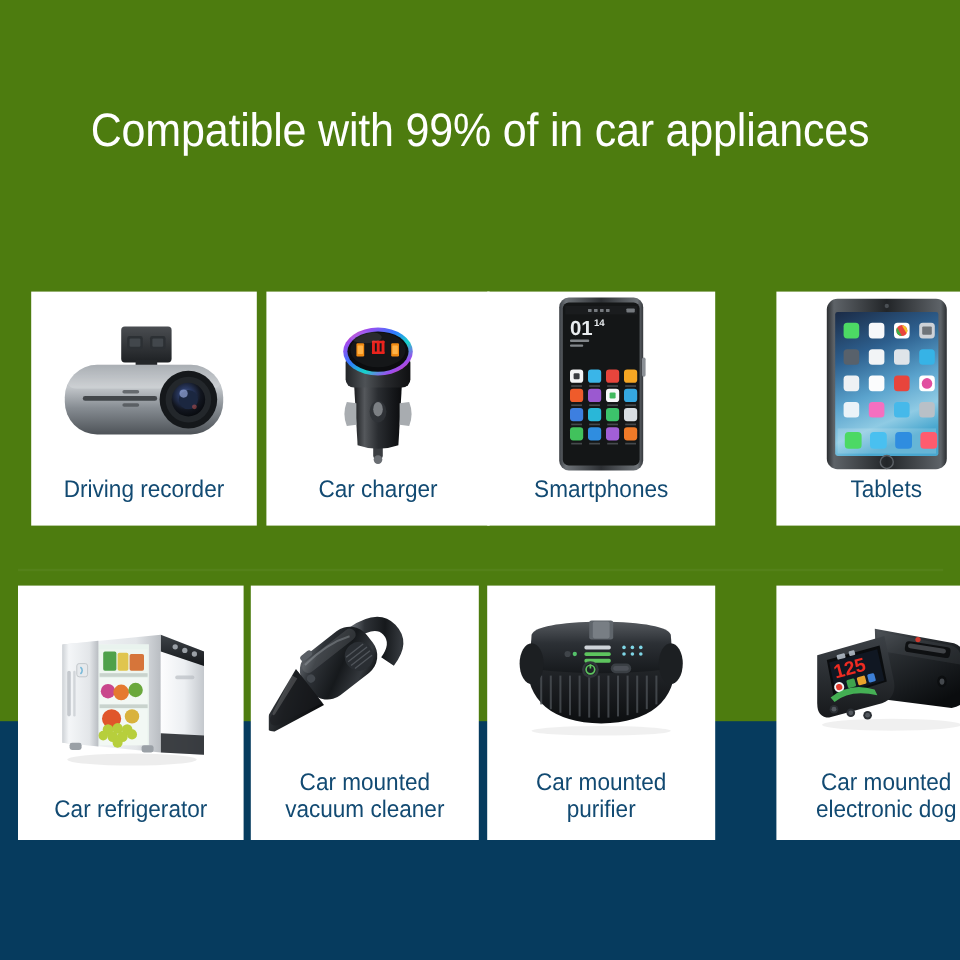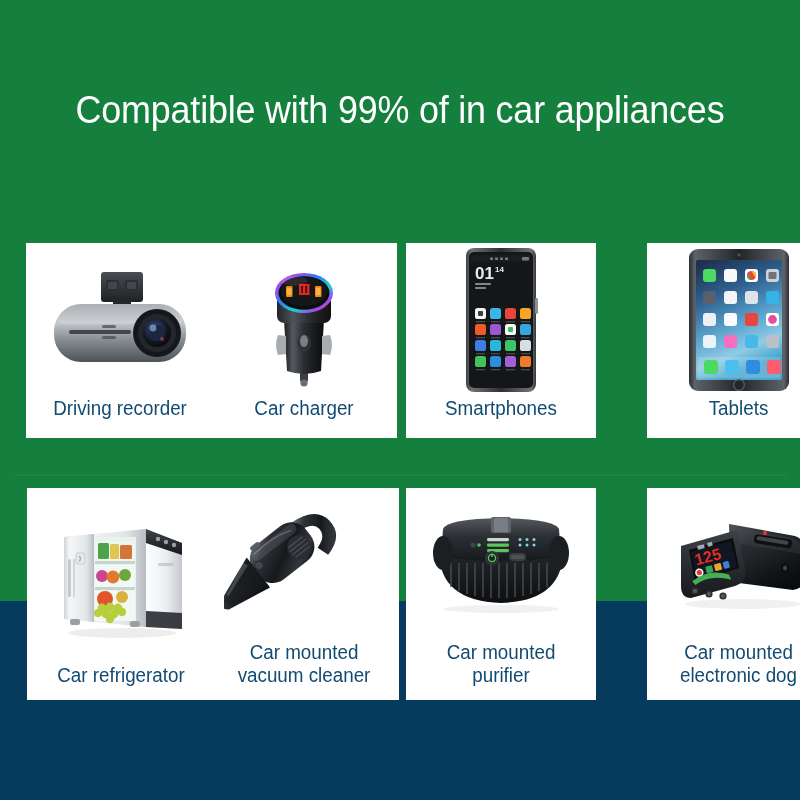--- a/index.html
+++ b/index.html
@@ -12,21 +12,21 @@
     background: #063b5e;
     font-family: "Liberation Sans", sans-serif;
     overflow: hidden;
     position: relative;
   }
 
   #page {
     position: relative;
     width: 800px;
     height: 601px;
-    background: #15803d;
+    background: #4d7c0f;
   }
 
   
   .headline {
     position: absolute;
     left: 0;
     top: 88px;
     width: 800px;
     text-align: center;
     color: #ffffff;
@@ -79,25 +79,25 @@
   }
 
   
   .r1 { top: 243px; height: 195px; justify-content: center; }
   .r1 .card-label { padding-bottom: 18px; }
   
   .r2 { top: 488px; height: 212px; }
   .r2 .card-label { padding-bottom: 13px; }
 
   .c1 { left: 26px;  width: 188px; }
-  .c2 { left: 211px; width: 186px; }
+  .c2 { left: 222px; width: 186px; }
   .c3 { left: 406px; width: 190px; }
   .c4 { left: 603px; width: 183px; margin-left: 44px; }
 
-  .r2.c1 { left: 27px;  width: 188px; align-items: center; }
+  .r2.c1 { left: 15px;  width: 188px; align-items: center; }
   .r2.c2 { left: 209px; width: 190px; }
   .r2.c3 { left: 406px; width: 190px; }
   .r2.c4 { left: 603px; width: 183px; }
 
   
   .faint-sep {
     position: absolute;
     left: 15px;
     top: 474px;
     width: 771px;

